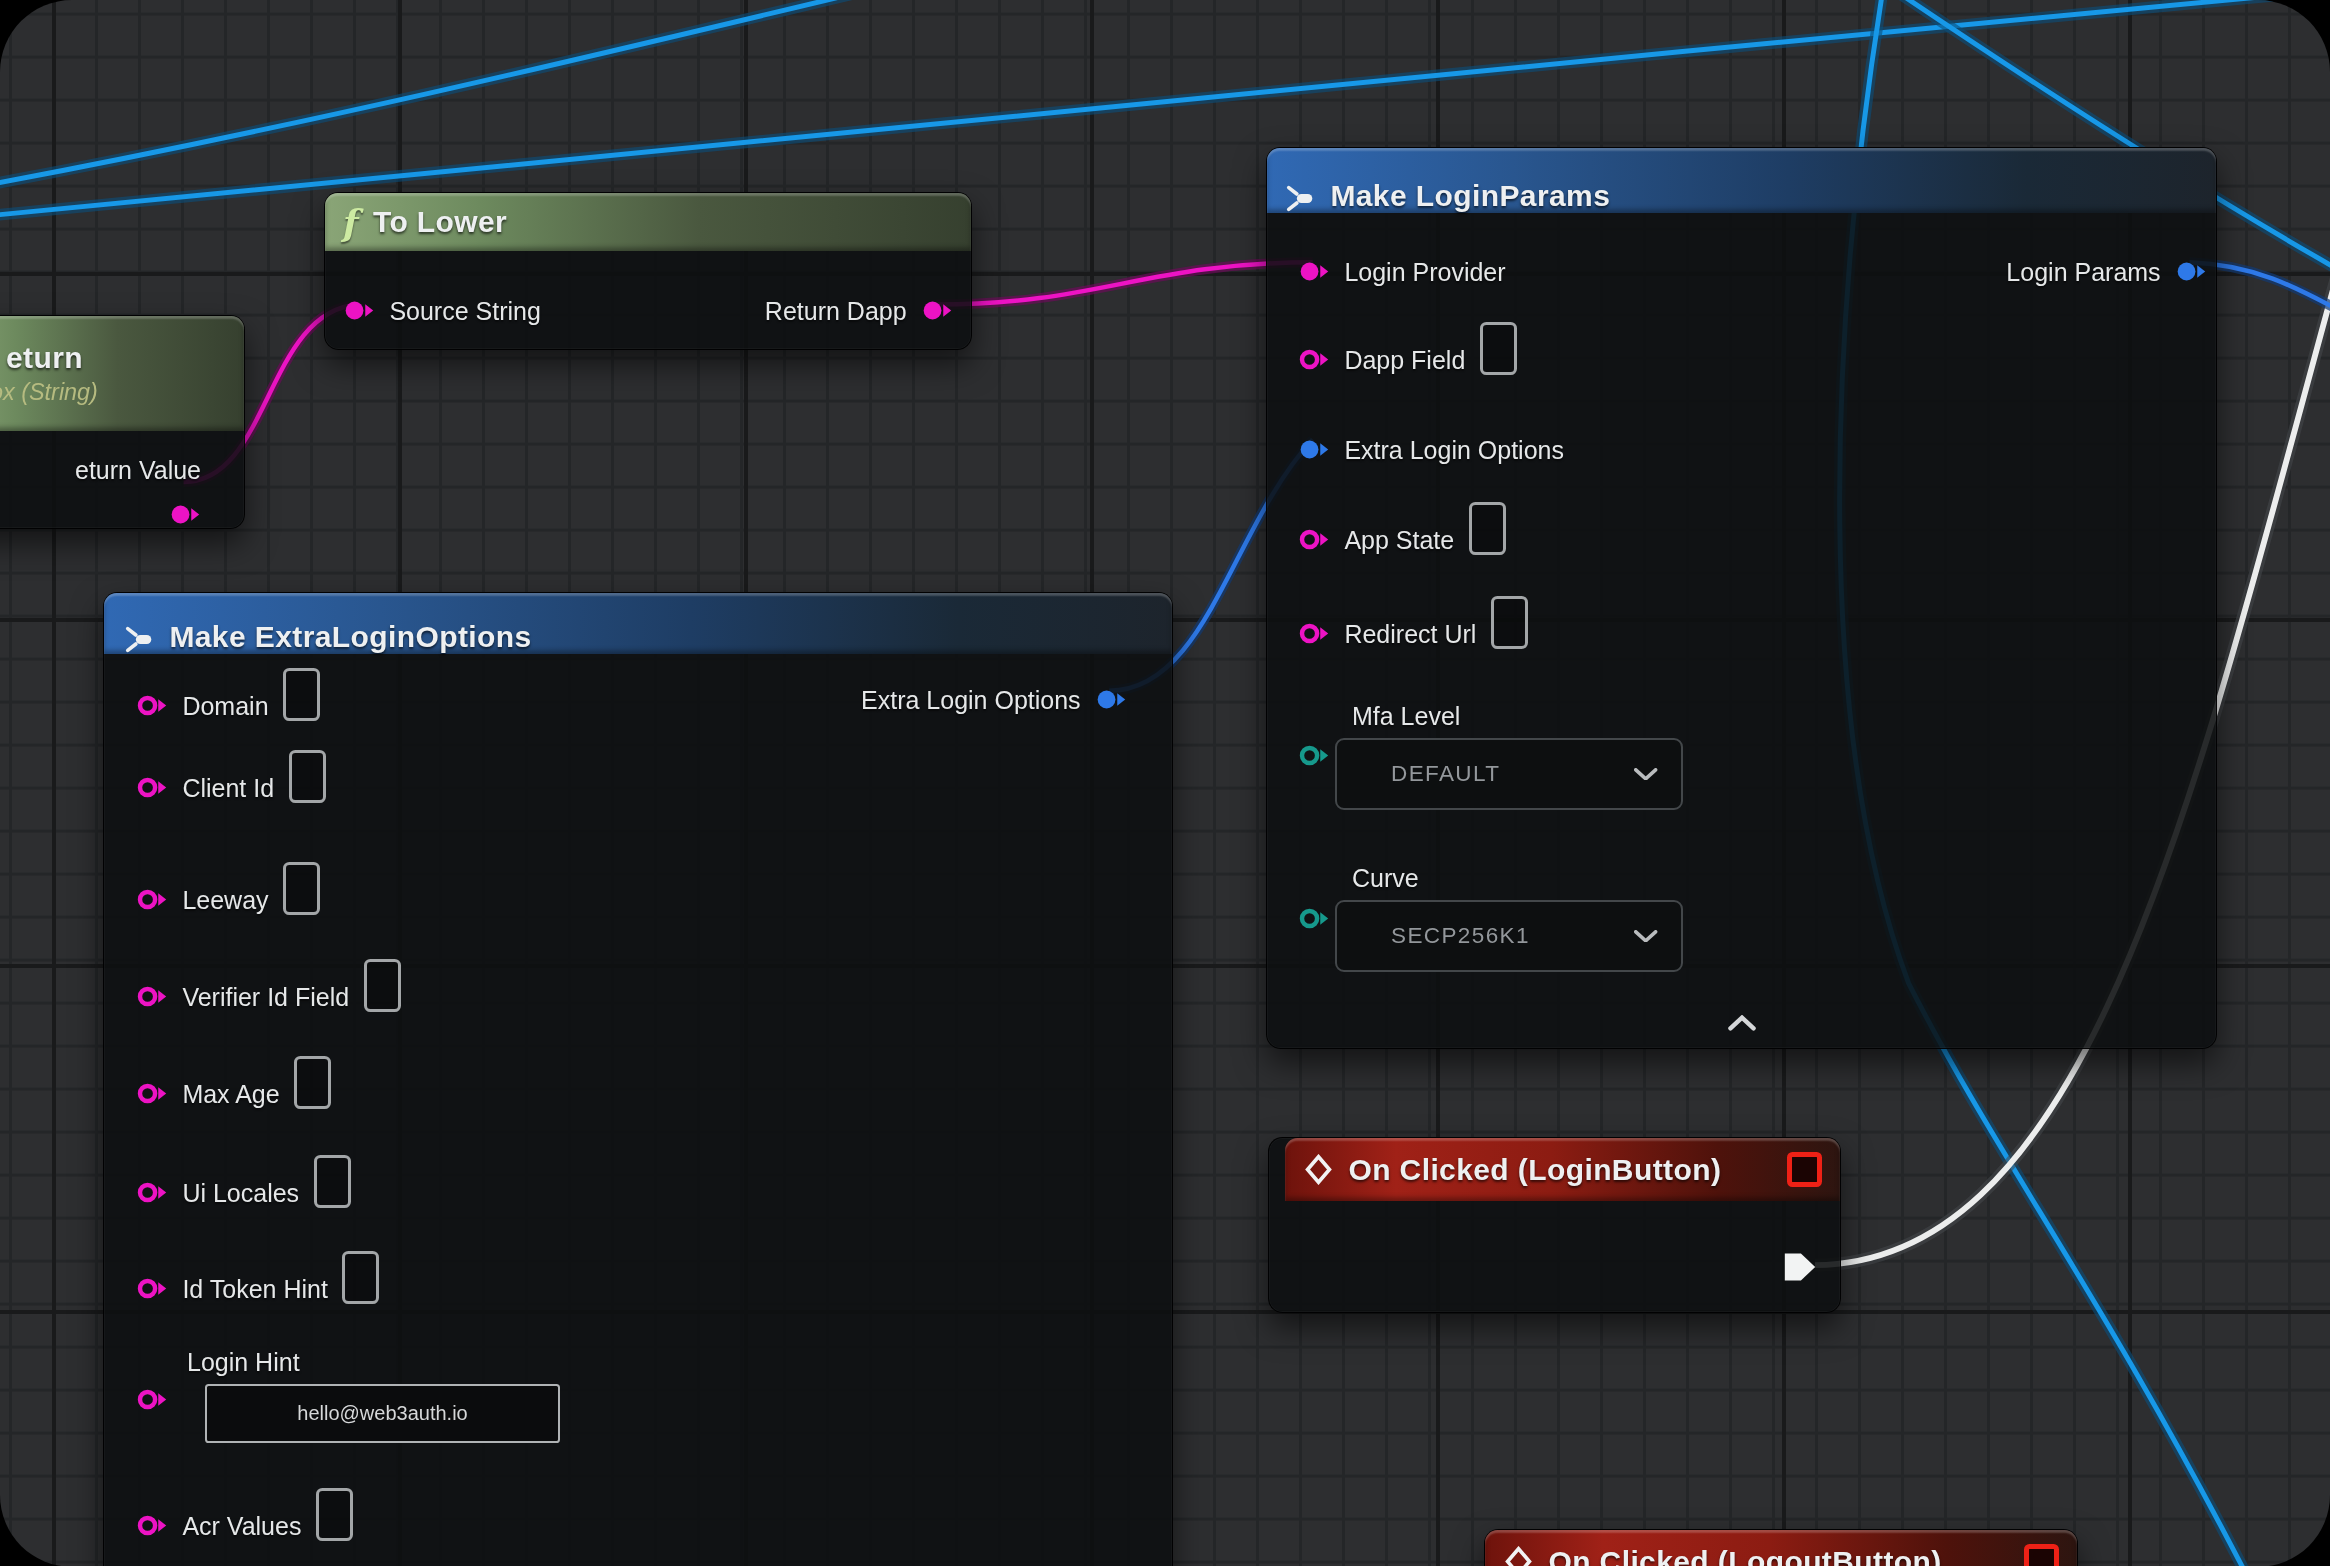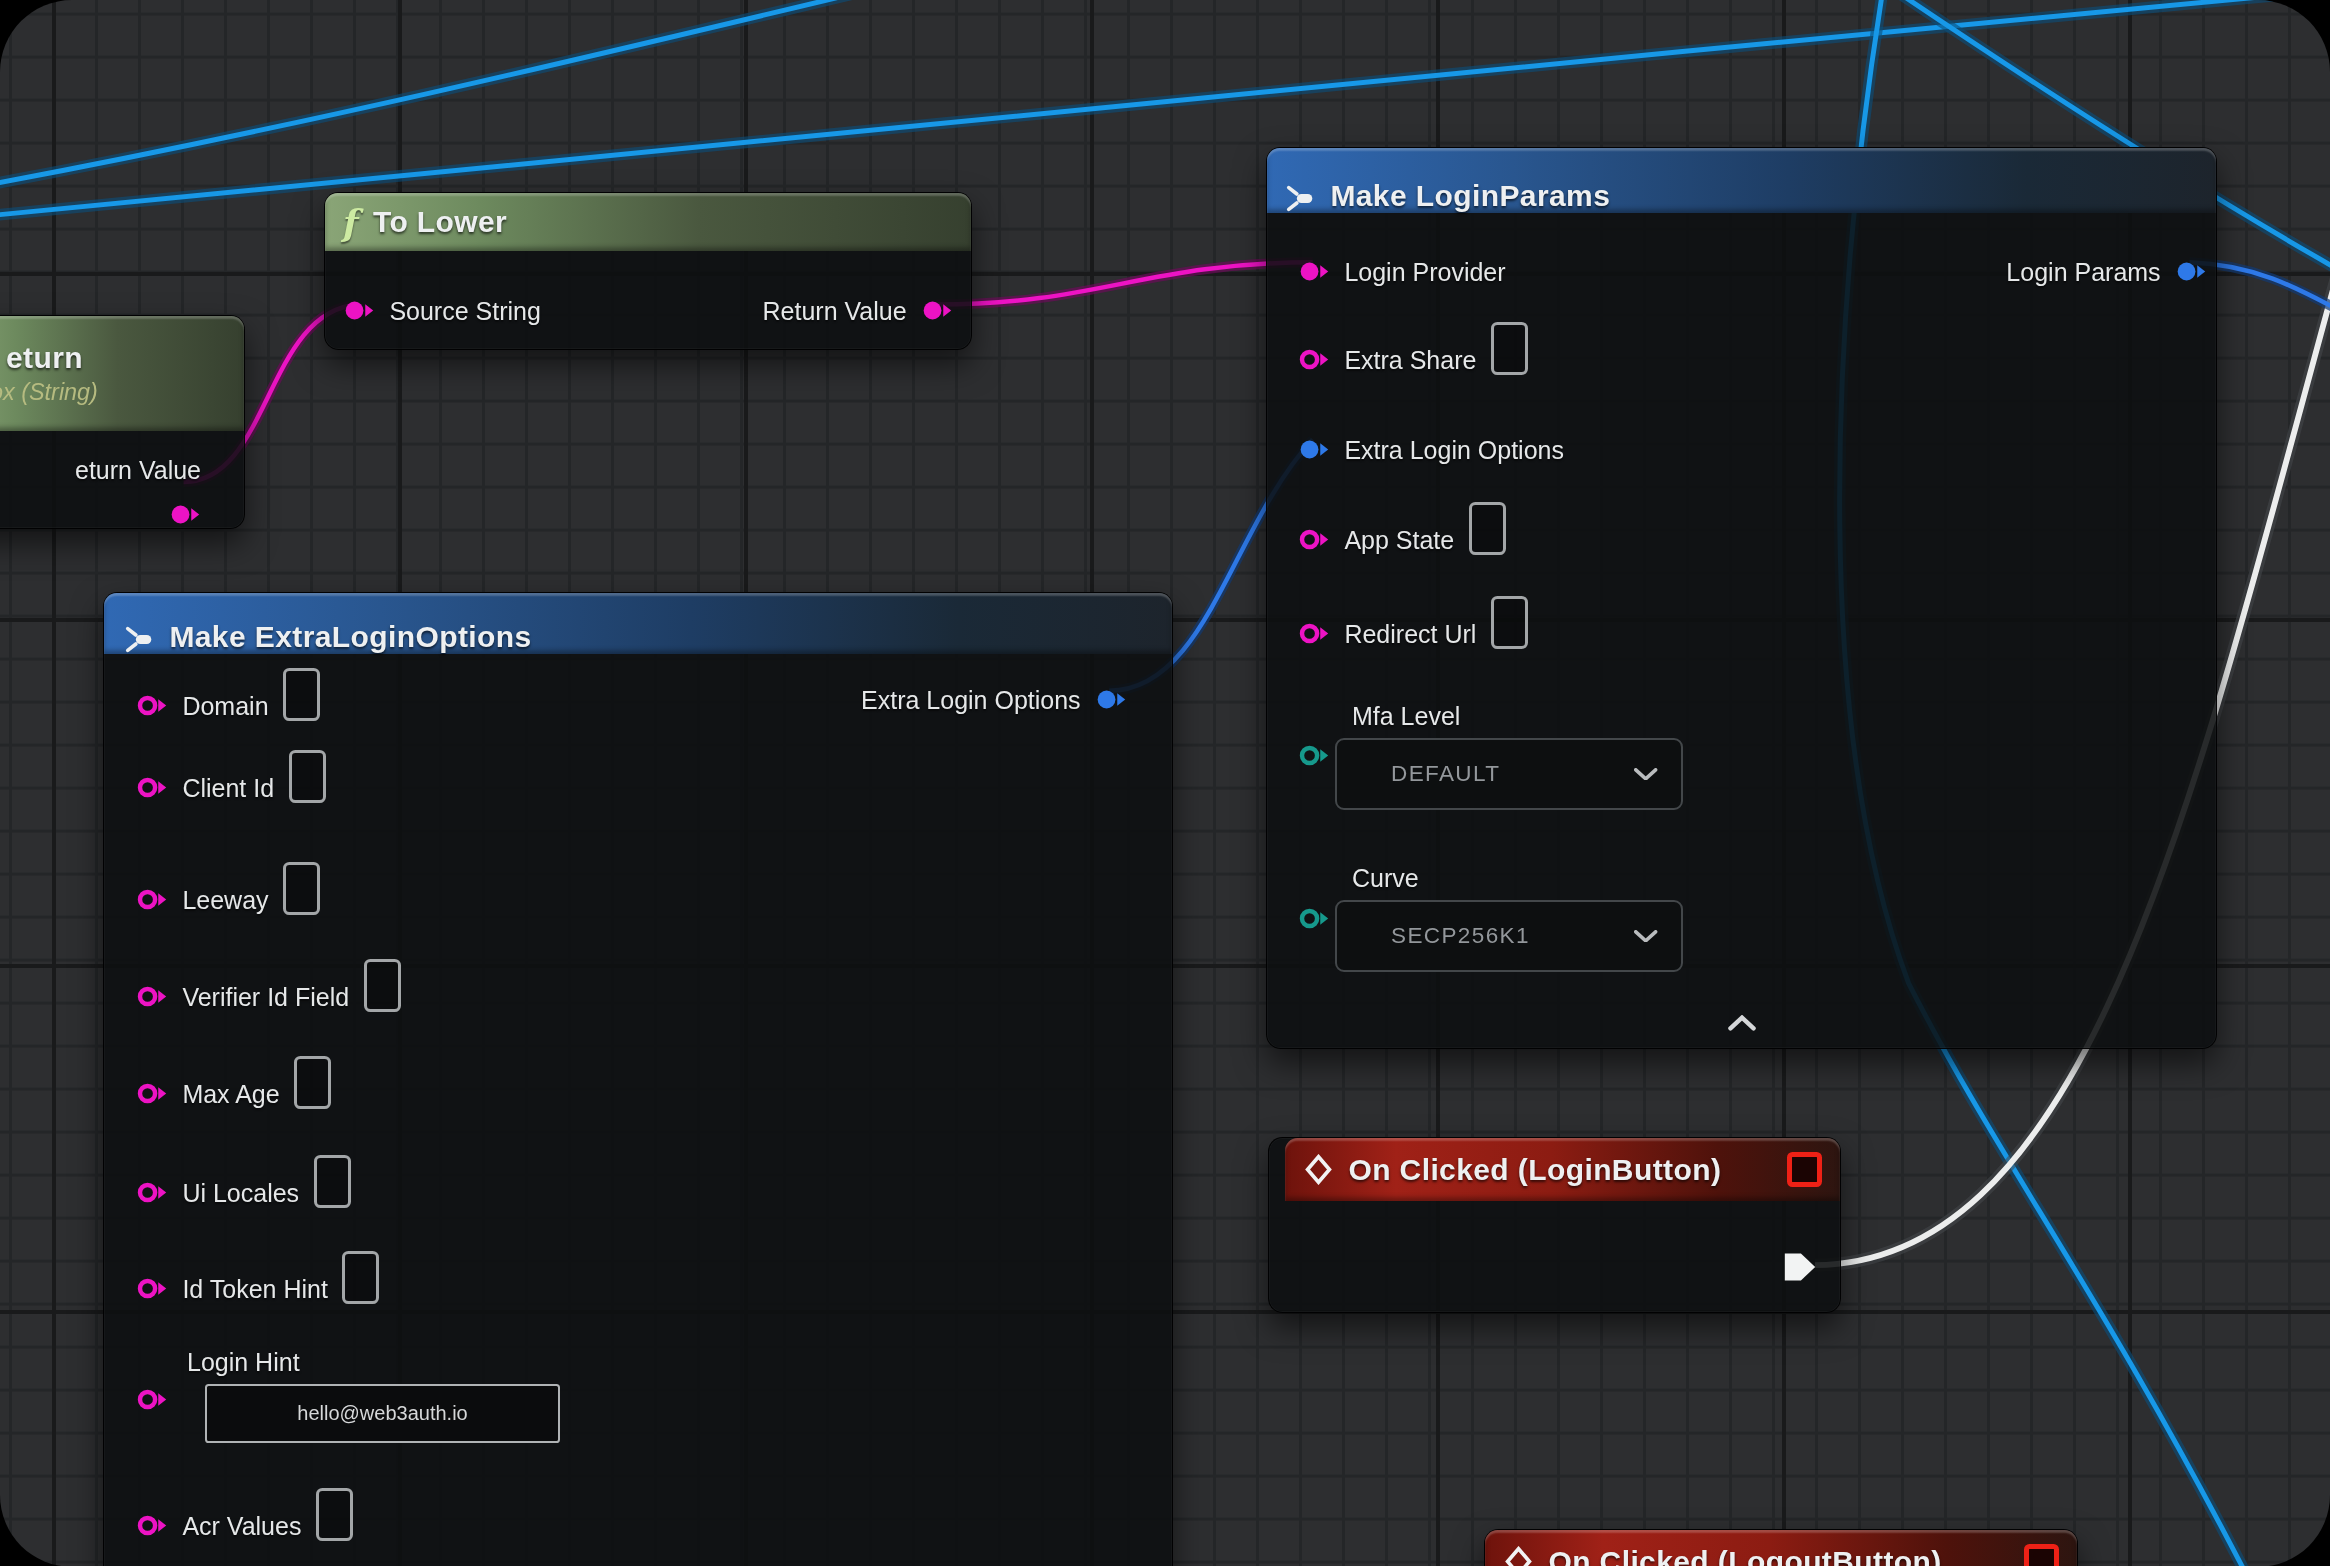--- a/index.html
+++ b/index.html
@@ -116,21 +116,21 @@
     <div class="row" style="top:83px;left:18px;">
       <span class="pin magenta">
         <svg width="32" height="31" viewBox="0 0 36 34">
           <circle cx="13" cy="17" r="10" fill="currentColor"></circle>
               <path d="M25 10 L34 17 L25 24 Z" fill="currentColor"></path>
         </svg>
       </span>
       <span class="plabel">Source String</span>
     </div>
     <div class="row" style="top:83px;right:18px;">
-      <span class="plabel">Return Value</span>
+      <span class="plabel">Return Dapp</span>
       <span class="pin magenta">
         <svg width="32" height="31" viewBox="0 0 36 34">
           <circle cx="13" cy="17" r="10" fill="currentColor"></circle>
               <path d="M25 10 L34 17 L25 24 Z" fill="currentColor"></path>
         </svg>
       </span>
     </div>
   </div>
 
   <div class="node" style="left:103px;top:592px;width:1068px;height:1017px;">
@@ -274,21 +274,21 @@
           </span>
     </div>
 
     <div class="row" style="top:177px;left:31px;">
       <span class="pin magenta">
             <svg width="32" height="31" viewBox="0 0 36 34">
               <circle cx="13" cy="17" r="8.5" fill="#101214" stroke="currentColor" stroke-width="5"></circle>
               <path d="M25 10 L34 17 L25 24 Z" fill="currentColor"></path>
             </svg>
           </span>
-      <span class="plabel">Extra Share</span>
+      <span class="plabel">Dapp Field</span>
       <span class="cbox"></span>
     </div>
 
     <div class="row" style="top:267px;left:31px;">
       <span class="pin blue">
             <svg width="32" height="31" viewBox="0 0 36 34">
               <circle cx="13" cy="17" r="10" fill="currentColor"></circle>
               <path d="M25 10 L34 17 L25 24 Z" fill="currentColor"></path>
             </svg>
           </span>

